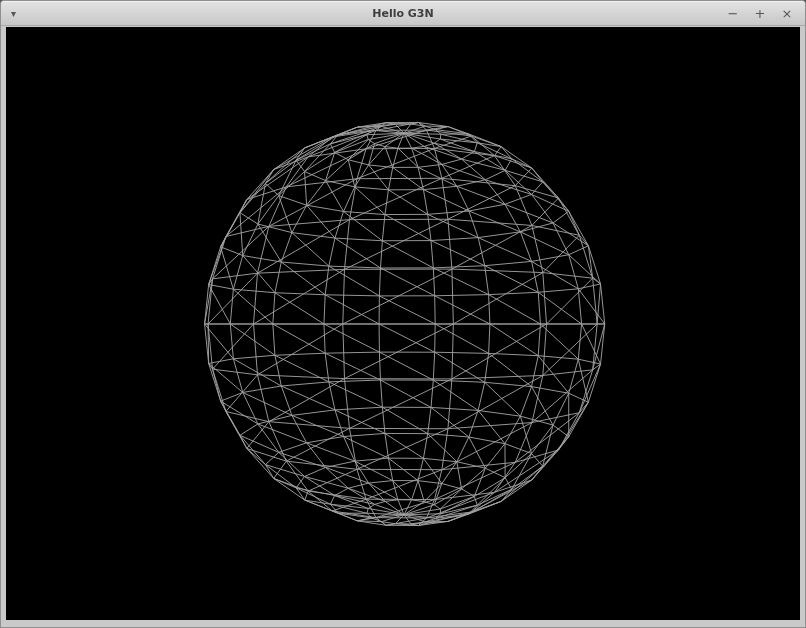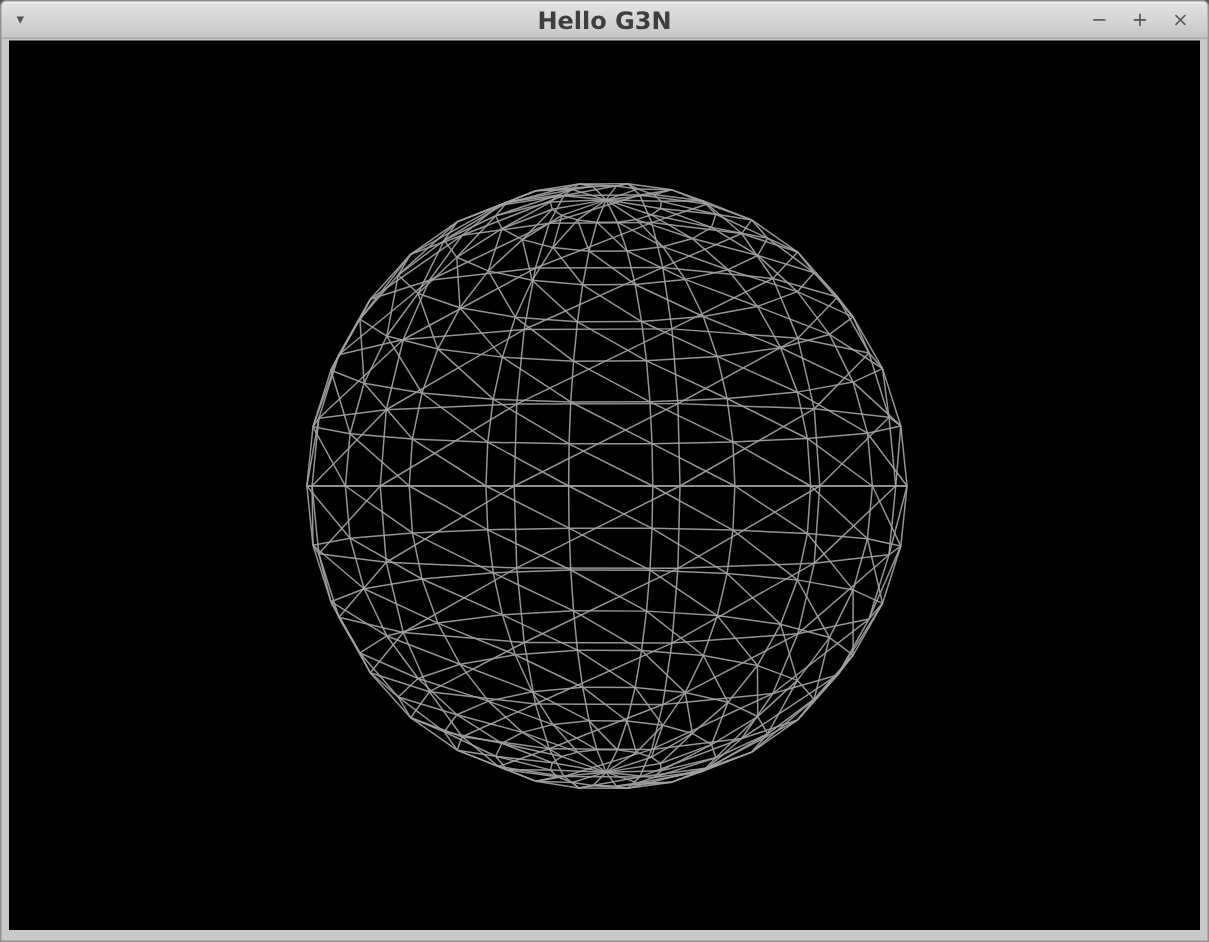--- a/index.html
+++ b/index.html
@@ -33,21 +33,21 @@
     cursor: default;
     z-index: 2;
   }
   .title {
     position: absolute;
     left: 0; right: 0; top: 0; bottom: 0;
     display: flex;
     align-items: center;
     justify-content: center;
     font-weight: bold;
-    font-size: 16px;
+    font-size: 11px;
     color: #3e3e3e;
     pointer-events: none;
   }
   .controls {
     margin-left: auto;
     display: flex;
     gap: 11px;
     z-index: 2;
   }
   .ctrl {

